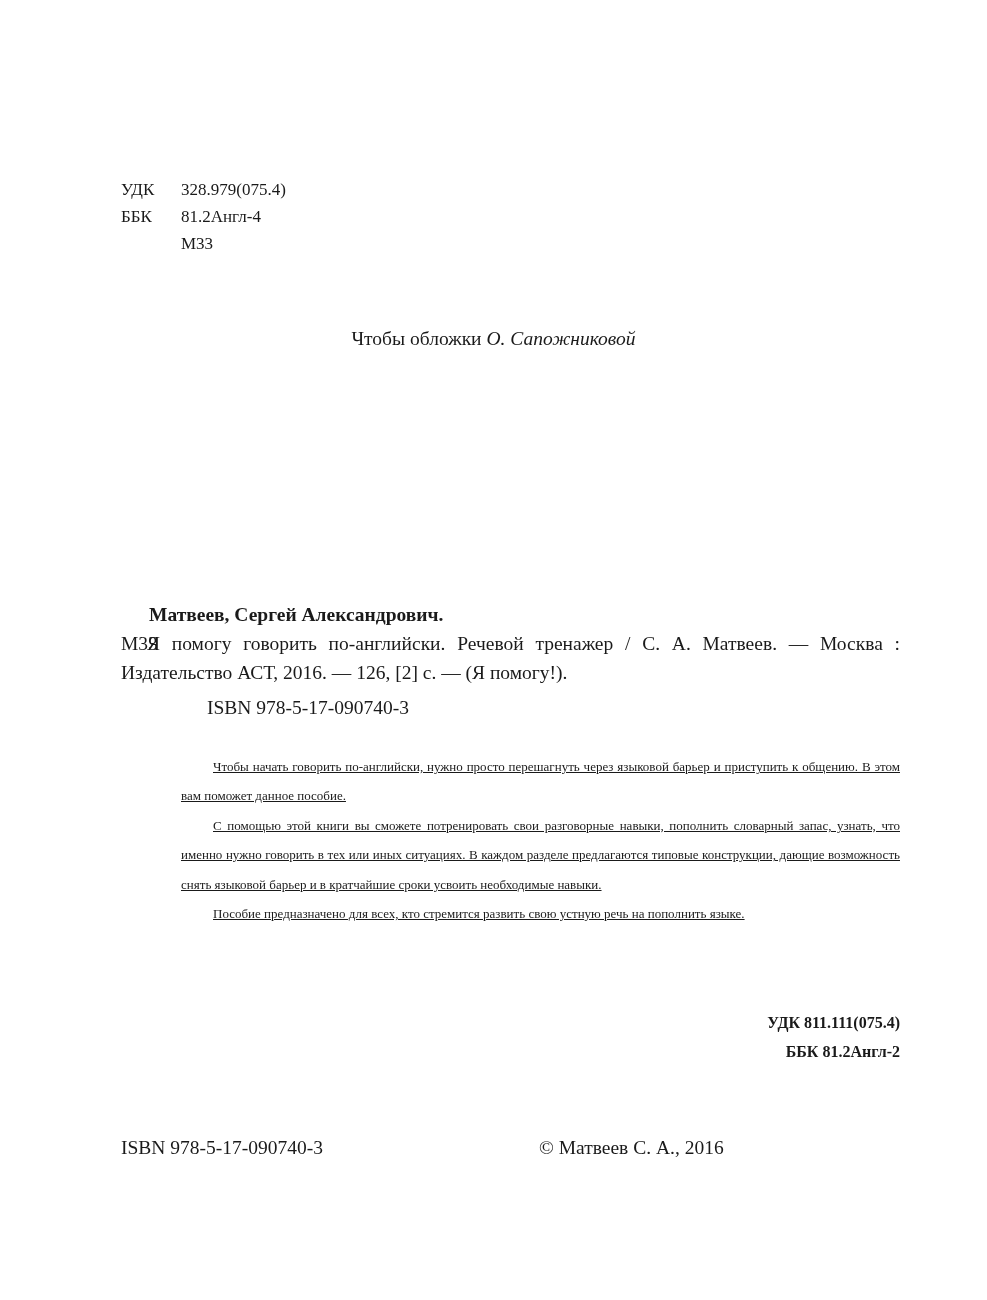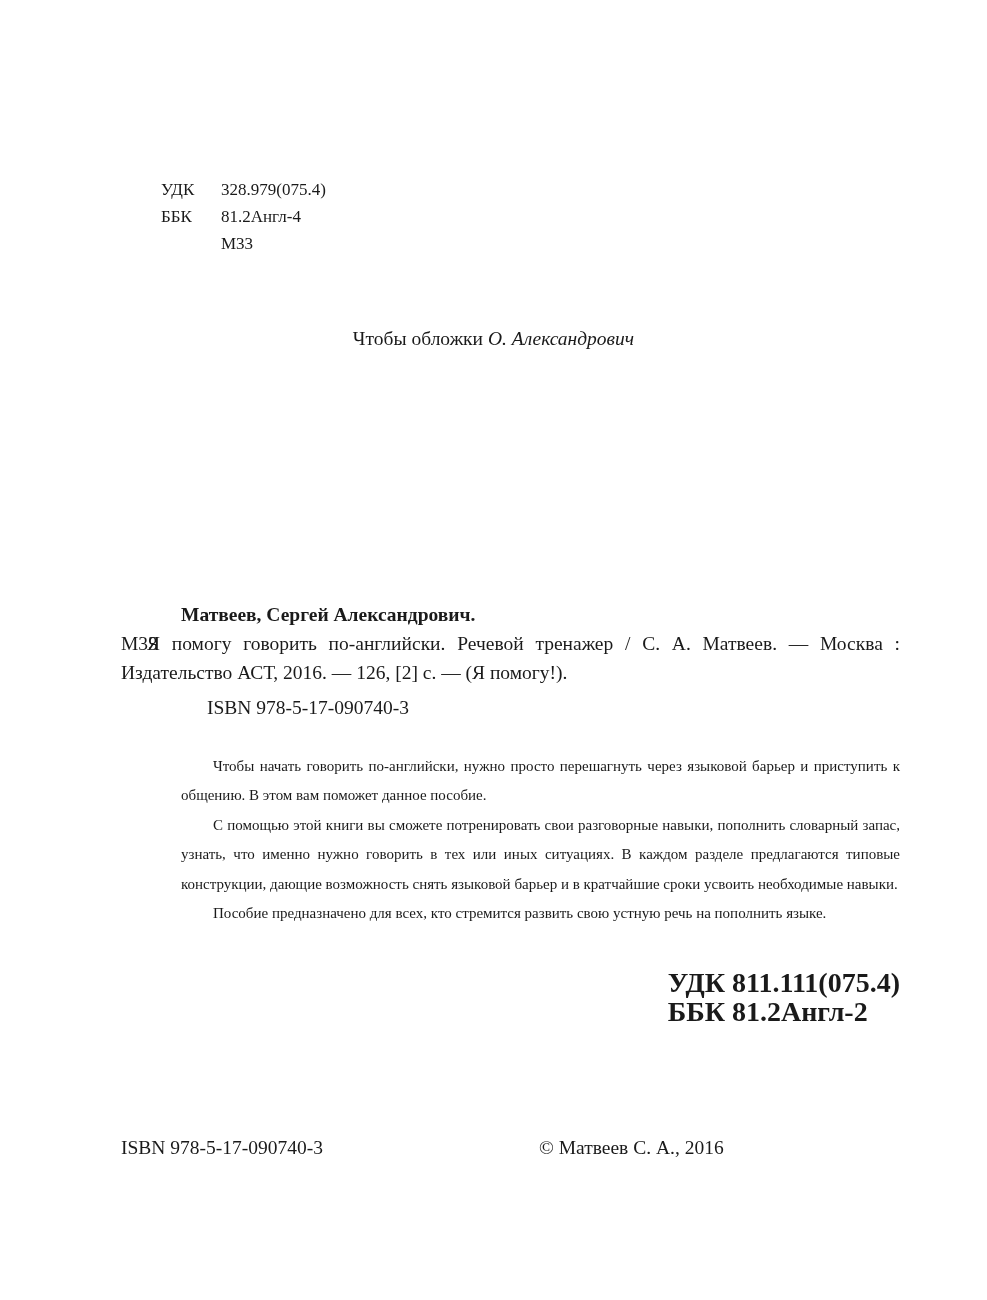--- a/index.html
+++ b/index.html
@@ -27,21 +27,20 @@
   .class-block {
     position: absolute;
     left: 121px;
     top: 176px;
     font-size: 17px;
     line-height: 27px;
   }
   .class-row {
     display: flex;
     white-space: nowrap;
-    margin-left: 40px;
   }
   .class-label {
     width: 60px;
     flex: 0 0 60px;
   }
   .class-value {
     flex: 0 0 auto;
   }
 
   
@@ -62,21 +61,21 @@
   .biblio {
     position: absolute;
     left: 121px;
     top: 601px;
     width: 779px;
   }
   .biblio-author {
     font-weight: bold;
     font-size: 19.5px;
     line-height: 28px;
-    margin-left: 60px;
+    margin-left: 28px;
   }
   .biblio-body {
     position: relative;
     font-size: 19.5px;
     line-height: 29px;
   }
   .biblio-index {
     position: absolute;
     left: 0;
     top: 0;
@@ -95,37 +94,39 @@
     font-size: 19.5px;
     line-height: 29px;
   }
 
   
   .annotation {
     position: absolute;
     left: 181px;
     top: 752px;
     width: 719px;
-    font-size: 15px;
+    font-size: 13px;
     line-height: 29.4px;
     text-align: justify;
     text-justify: inter-word;
+    text-decoration: underline;
   }
   .annotation p {
     margin: 0;
     text-indent: 32px;
   }
 
   
   .class-bold {
     position: absolute;
     right: 87px;
-    top: 968px;
+    top: 1008px;
+    text-align: right;
     font-weight: bold;
-    font-size: 28px;
+    font-size: 16px;
     line-height: 29px;
     white-space: nowrap;
   }
 
   
   .footer {
     position: absolute;
     left: 121px;
     right: 87px;
     top: 1133px;
@@ -162,21 +163,21 @@
       <span class="class-label">ББК</span>
       <span class="class-value">81.2Англ-4</span>
     </div>
     <div class="class-row">
       <span class="class-label"></span>
       <span class="class-value">М33</span>
     </div>
   </div>
 
   <div class="cover-credit">
-    <span>Чтобы обложки </span><span class="designer-name">О. Александрович</span>
+    <span>Чтобы обложки </span><span class="designer-name">О. Сапожниковой</span>
   </div>
 
   <div class="biblio">
     <div class="biblio-author">Матвеев, Сергей Александрович.</div>
     <div class="biblio-body">
       <span class="biblio-index">М33</span>
       <div class="biblio-desc">Я помогу говорить по-английски. Речевой тренажер / С. А. Матвеев. — Москва : Издательство АСТ, 2016. — 126, [2] с. — (Я помогу!).</div>
     </div>
     <div class="biblio-isbn">ISBN 978-5-17-090740-3</div>
   </div>

